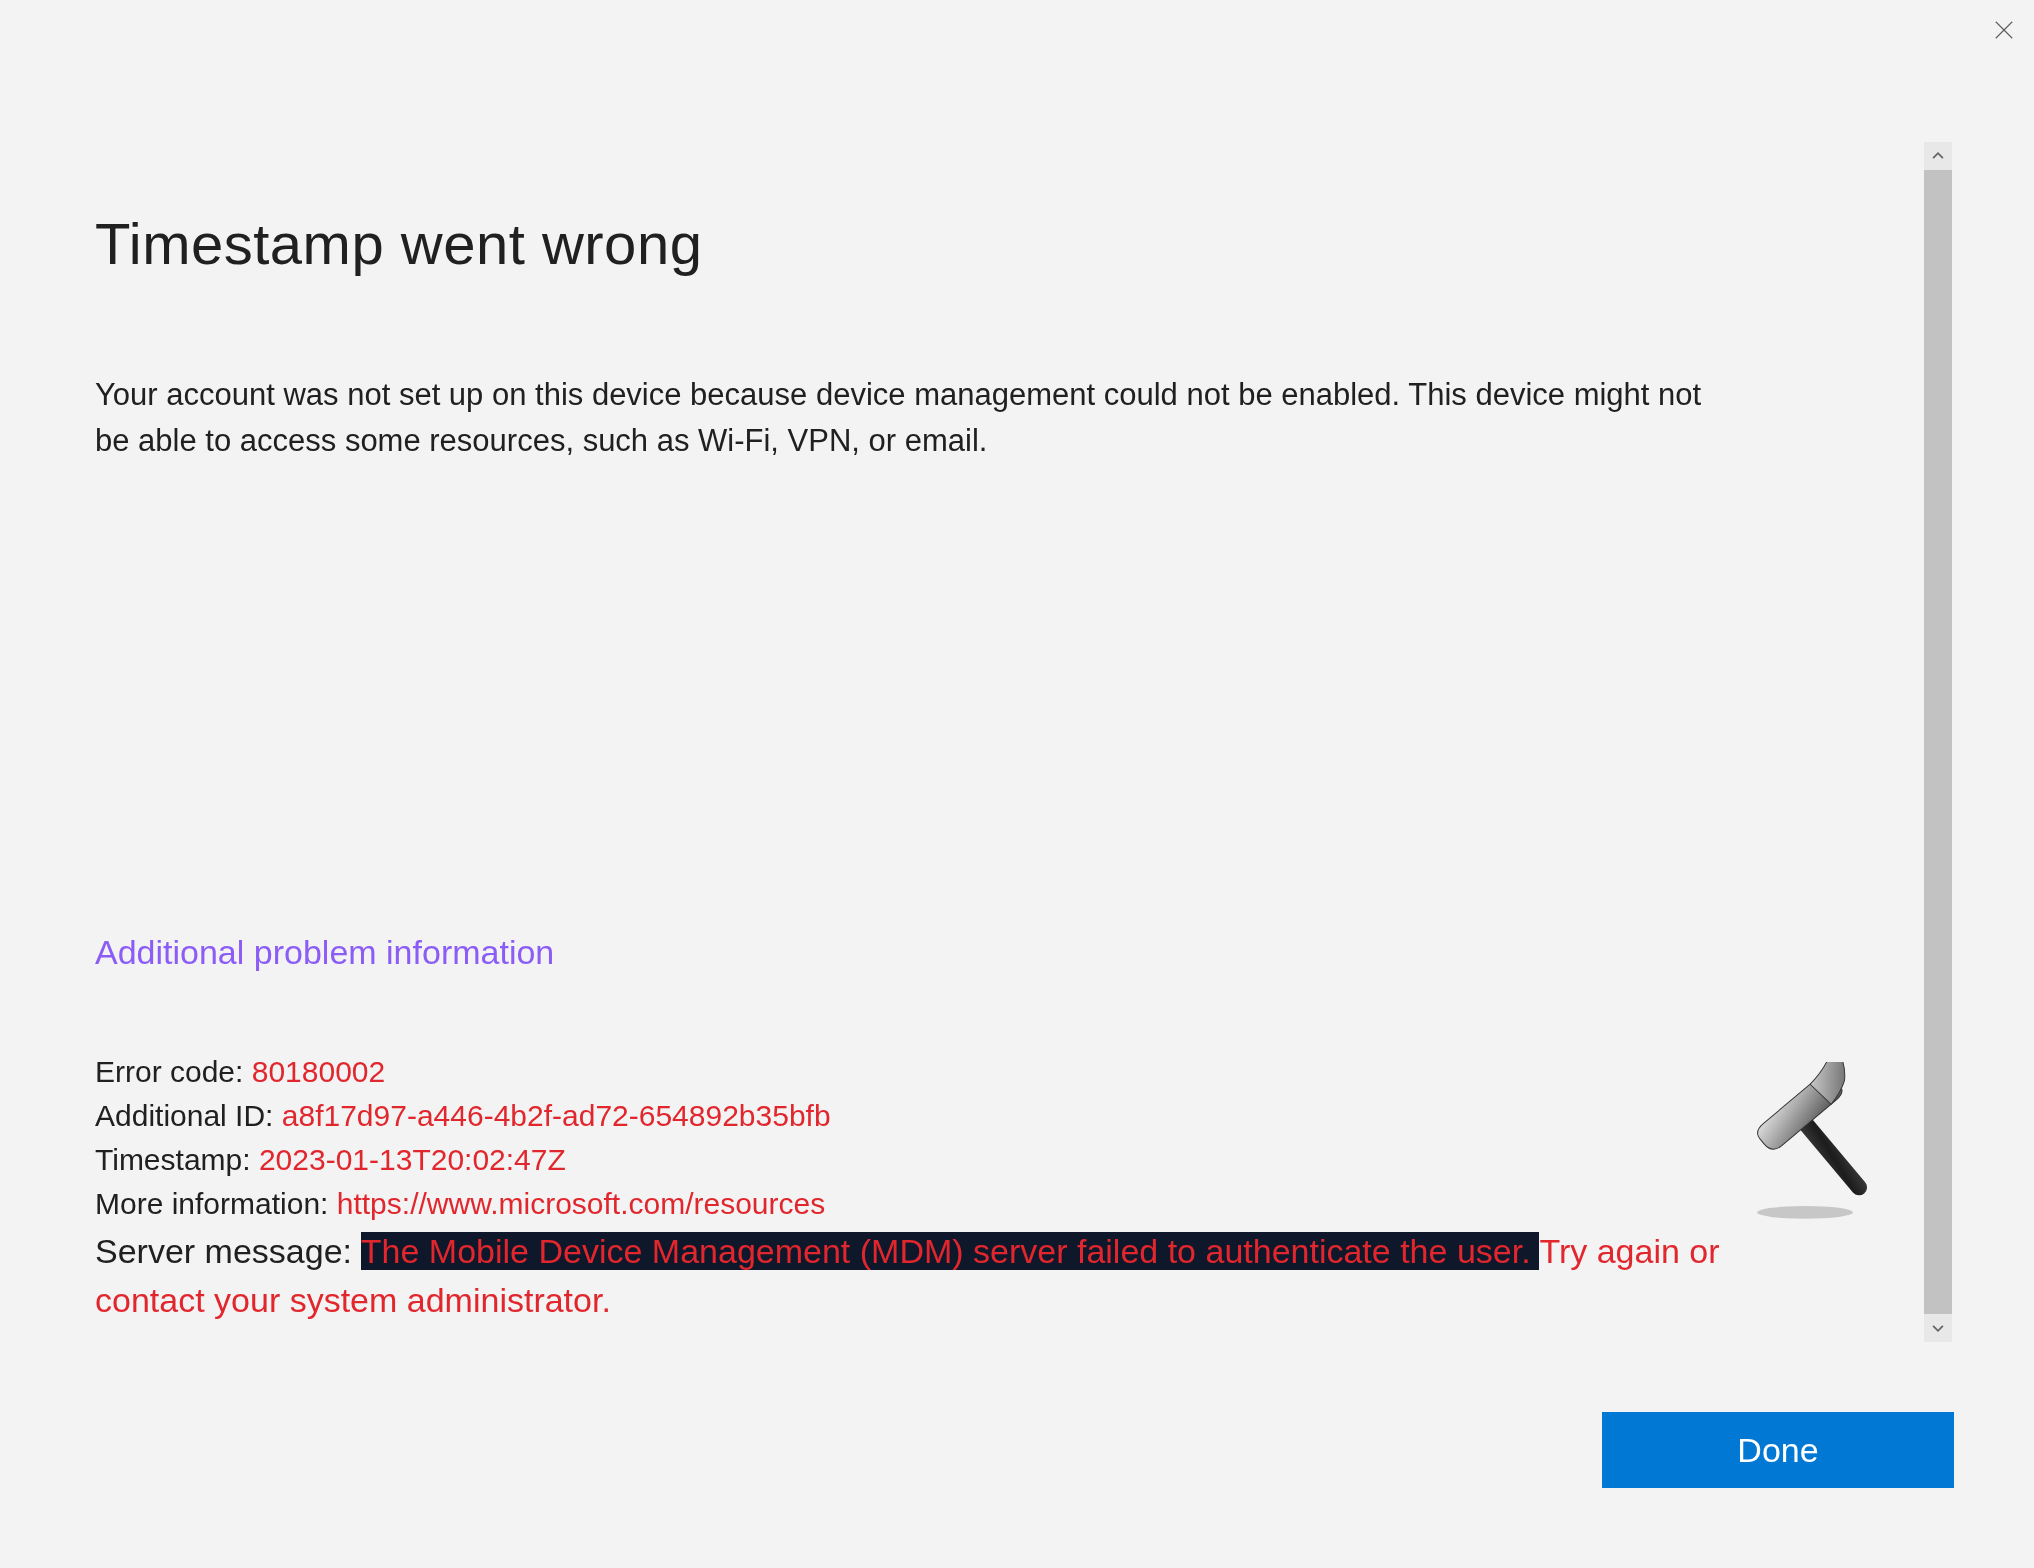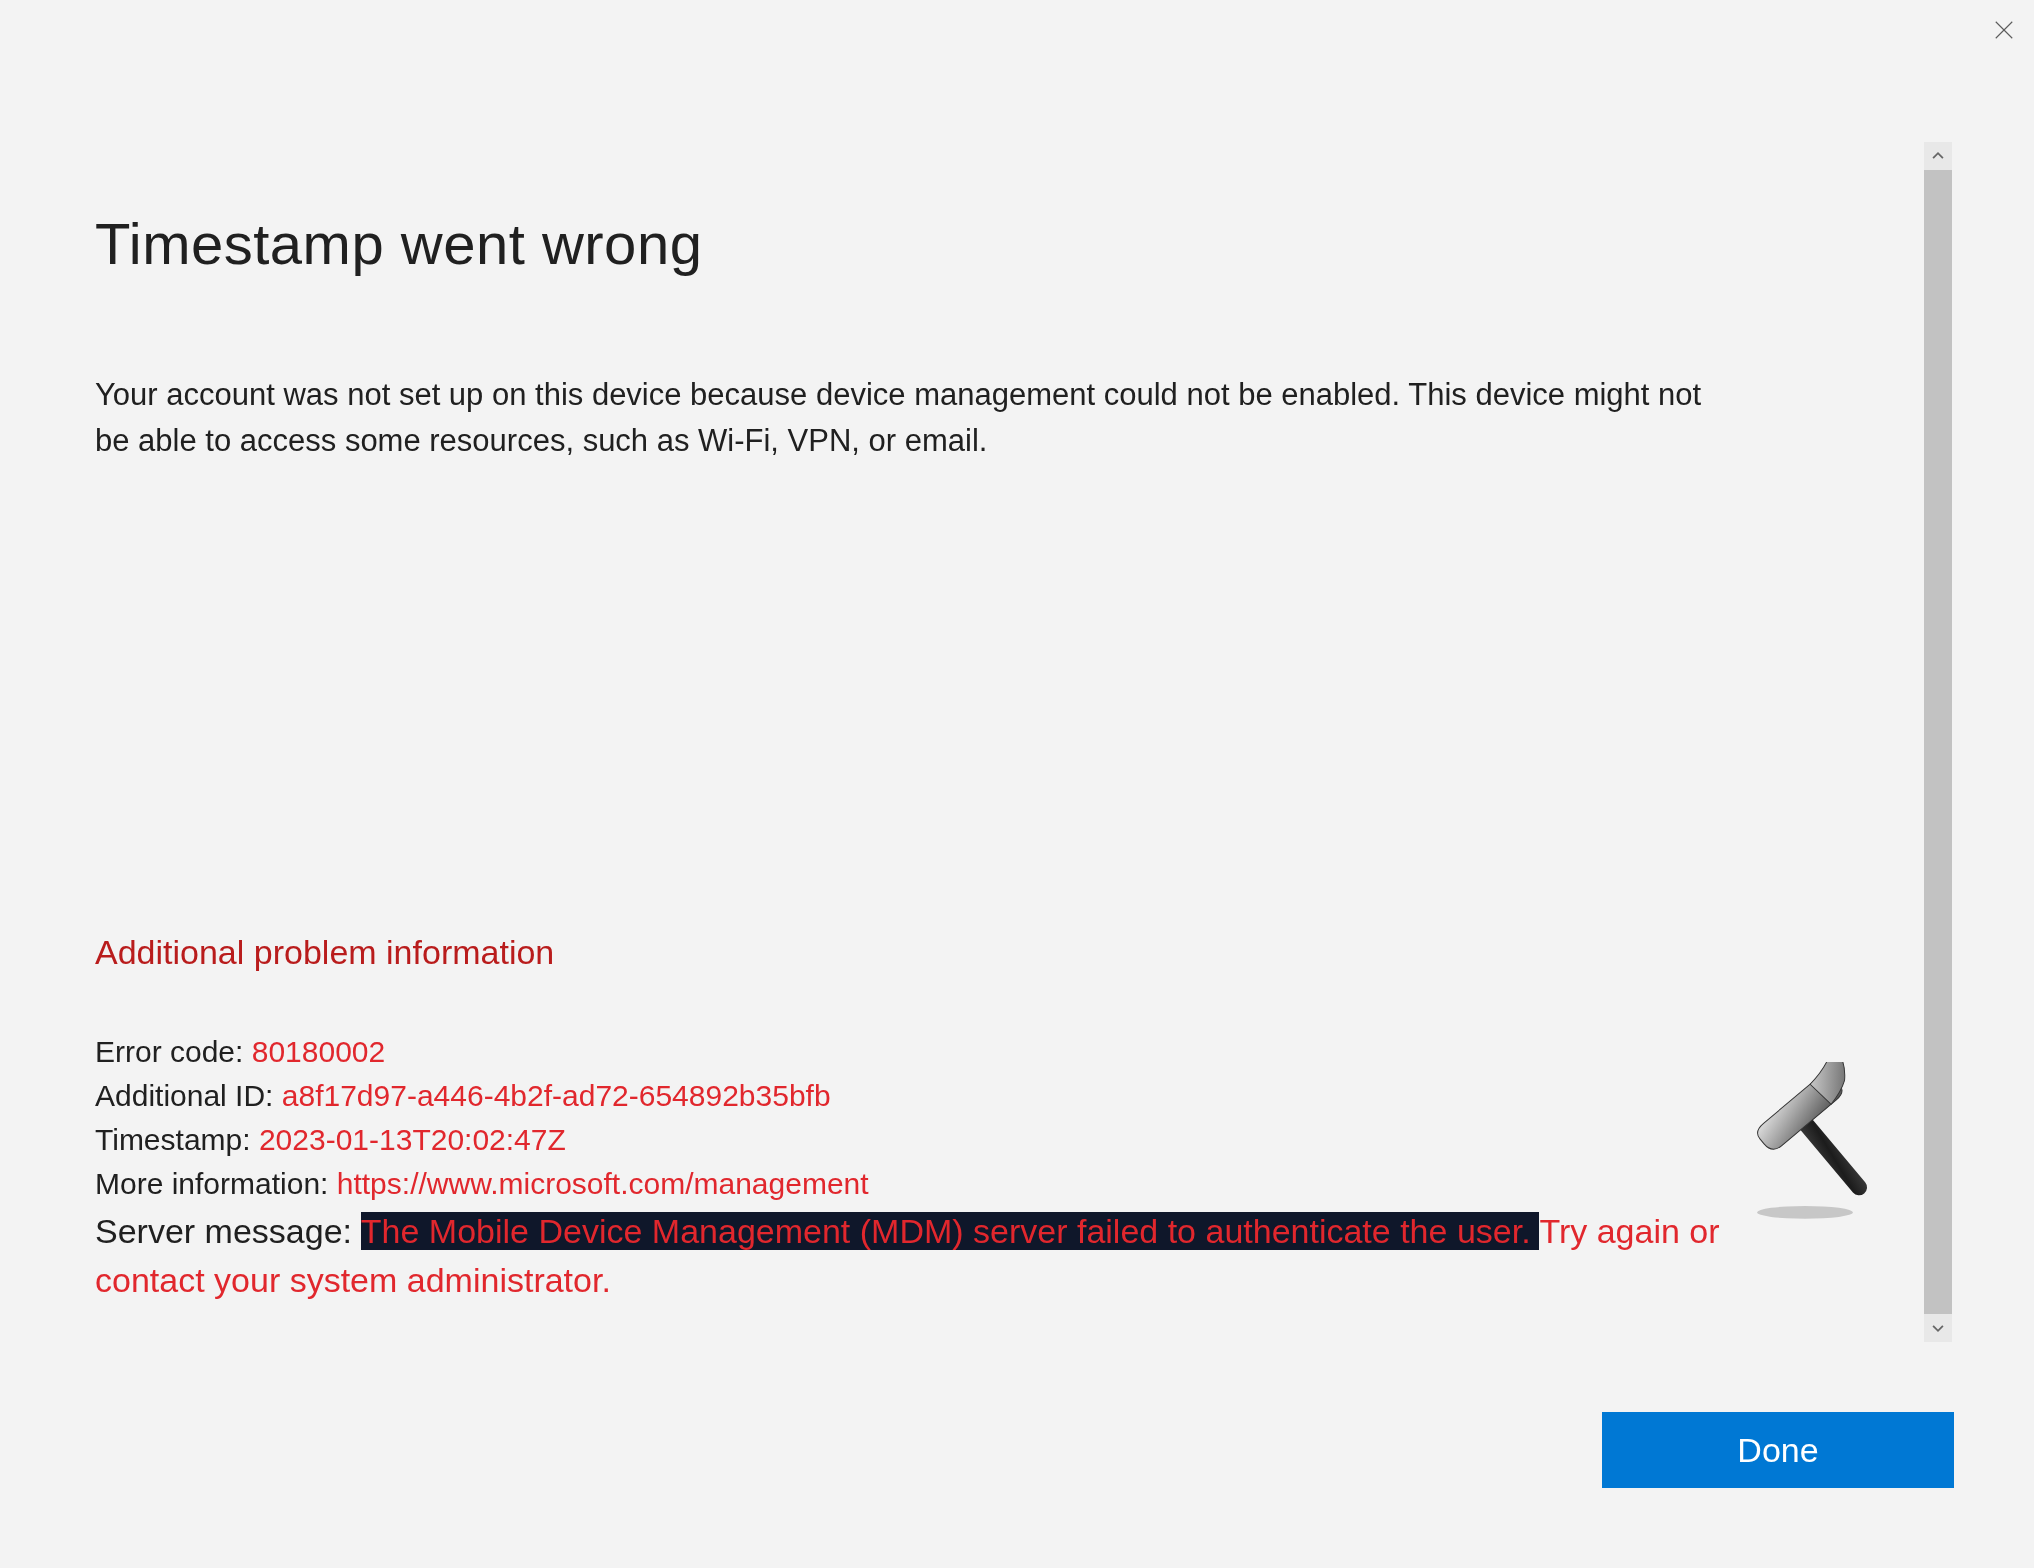--- a/index.html
+++ b/index.html
@@ -74,22 +74,22 @@
     }
     .description {
       font-size: 31px;
       color: #202020;
       line-height: 1.47;
       margin-bottom: 470px;
       max-width: 1640px;
     }
     .subhead {
       font-size: 34px;
-      color: #b91c1c;
-      margin-bottom: 58px;
+      color: #8b5cf6;
+      margin-bottom: 78px;
     }
     .detail-row {
       font-size: 30px;
       color: #202020;
       line-height: 1.47;
     }
     .red {
       color: #e1272d;
     }
     .hl {
@@ -166,21 +166,21 @@
 
   <div class="detail-row">
     <span>Additional ID: </span><span class="red">a8f17d97-a446-4b2f-ad72-654892b35bfb</span>
   </div>
 
   <div class="detail-row">
     <span>Timestamp: </span><span class="red">2023-01-13T20:02:47Z</span>
   </div>
 
   <div class="detail-row">
-    <span>More information: </span><span class="red link">https://www.microsoft.com/management</span>
+    <span>More information: </span><span class="red link">https://www.microsoft.com/resources</span>
   </div>
 
   <div class="server-msg-block">
     <span>Server message: </span><span class="red hl">The Mobile Device Management (MDM) server failed to authenticate the user. </span><span class="red">Try again or contact your system administrator.</span>
   </div>
 </div>
 
 <svg class="hammer" viewBox="0 0 100 100">
   <defs>
     <linearGradient id="headgrad" x1="0" y1="0" x2="1" y2="1">

